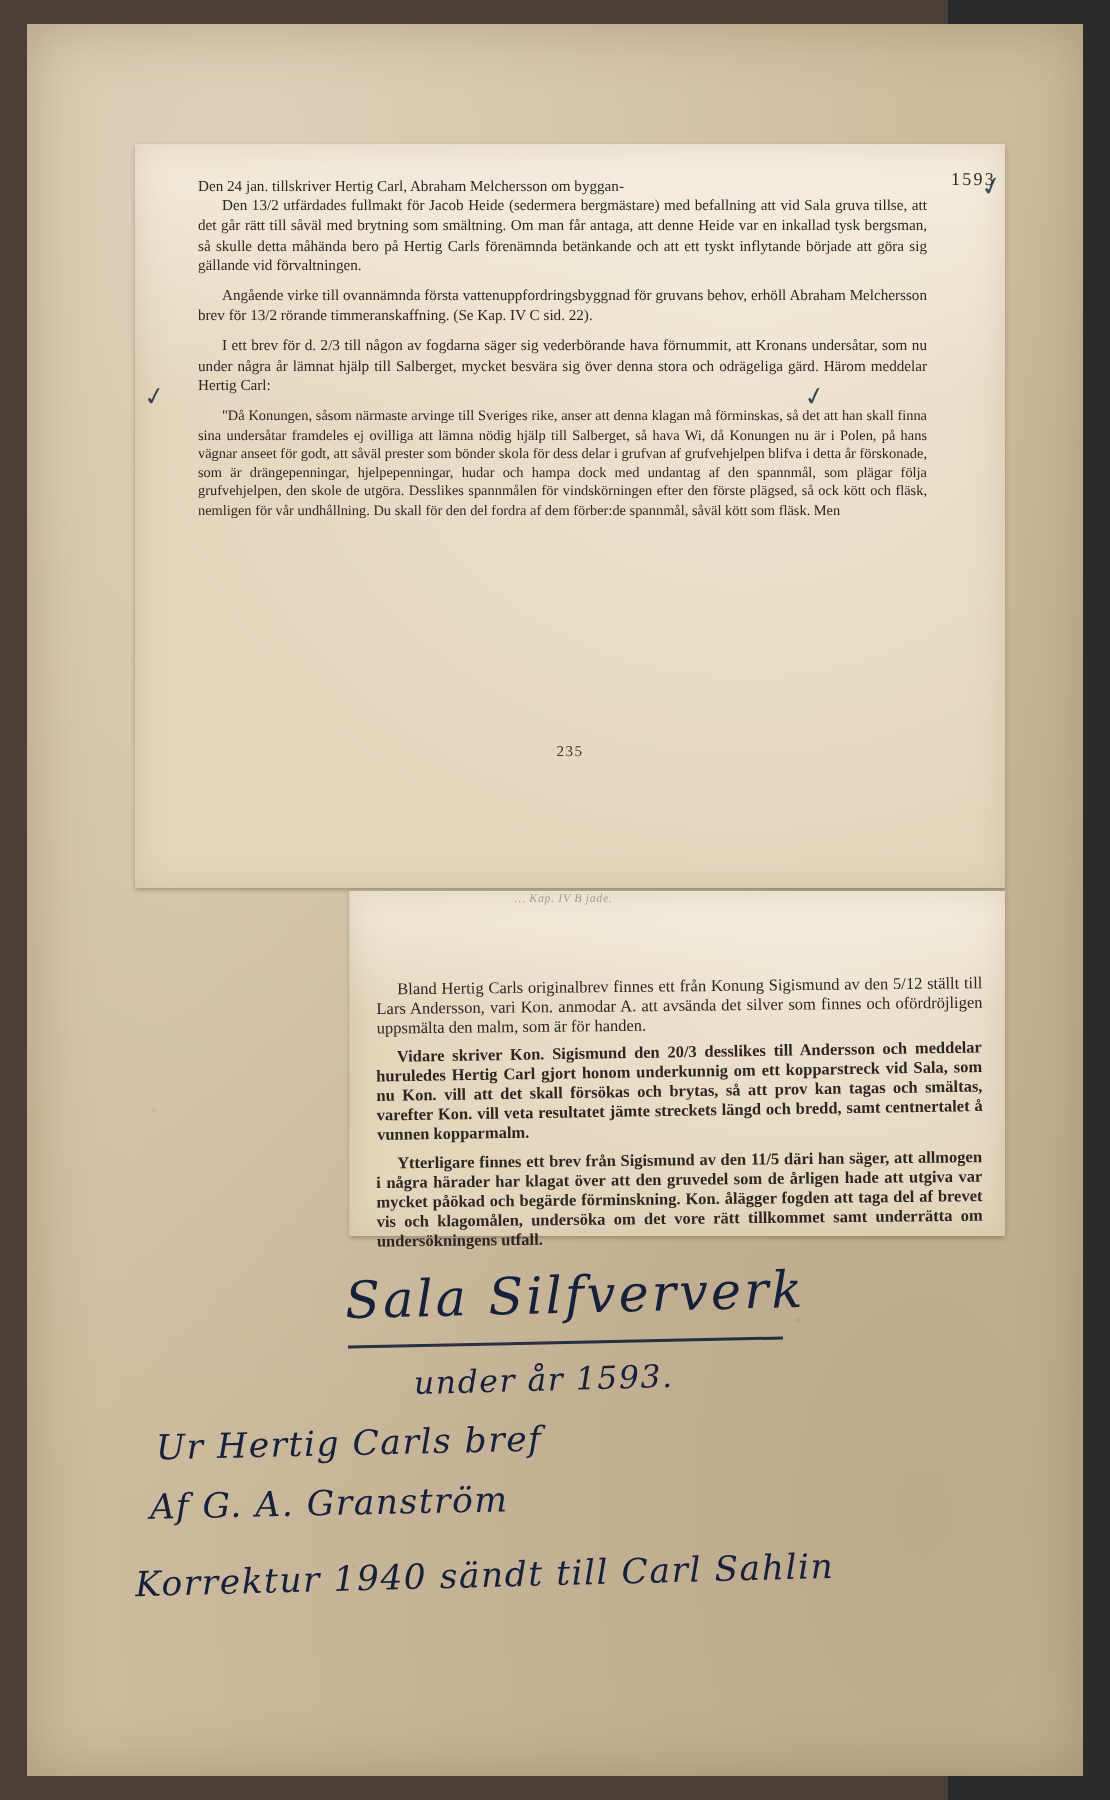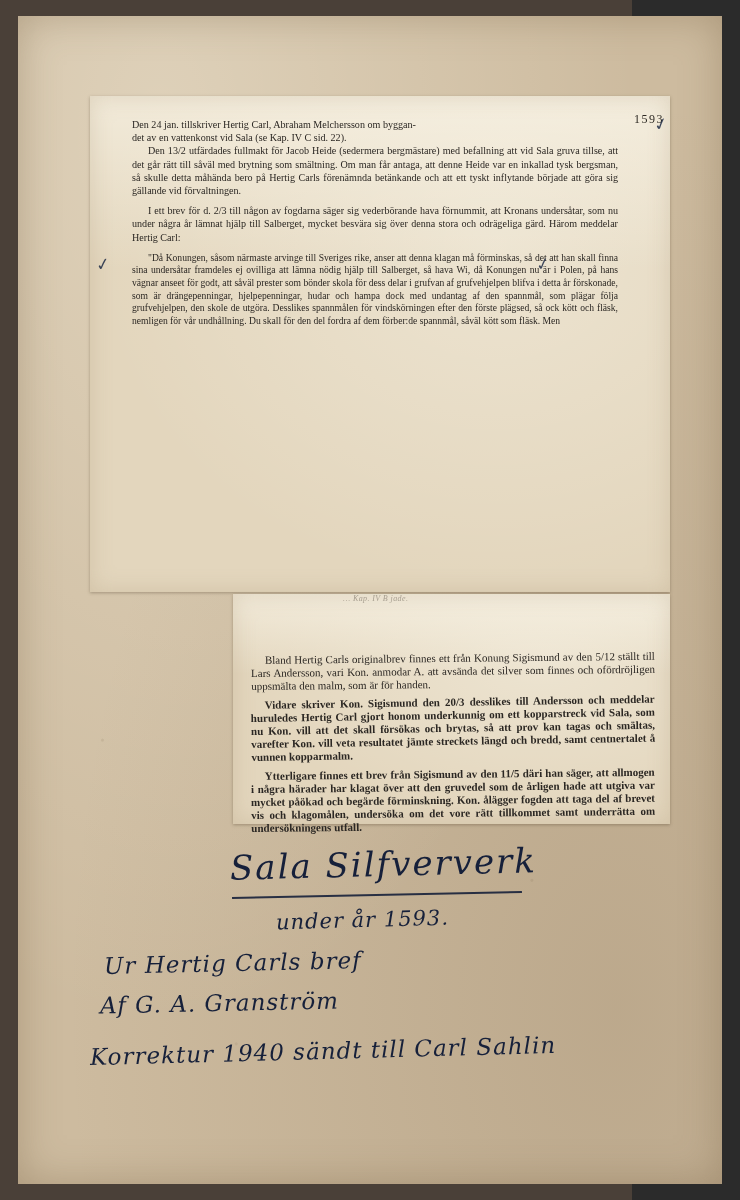--- a/index.html
+++ b/index.html
@@ -230,35 +230,36 @@
   <div id="backing">
 
     <div id="speckle"></div>
 
     <div class="slip" id="slip-top">
 
       <div class="body-text" id="top-text">
         <p class="noindent">
           <span>Den 24 jan. tillskriver Hertig Carl, Abraham Melchersson om byggan-</span>
         </p>
-        <p class="noindent">
-          <span>det av en vattenkonst vid Sala (se Kap. IV C sid. 22).</span>
-        </p>
         <p>
           <span>Den 13/2 utfärdades fullmakt för Jacob Heide (sedermera bergmästare) med befallning att vid Sala gruva tillse, att det går rätt till såväl med brytning som smältning. Om man får antaga, att denne Heide var en inkallad tysk bergsman, så skulle detta måhända bero på Hertig Carls förenämnda betänkande och att ett tyskt inflytande började att göra sig gällande vid förvaltningen.</span>
+        </p>
+        <p class="spaced">
+          <span>Angående virke till ovannämnda första vattenuppfordringsbyggnad för gruvans behov, erhöll Abraham Melchersson brev för 13/2 rörande timmeranskaffning. (Se Kap. IV C sid. 22).</span>
         </p>
         <p class="spaced">
           <span>I ett brev för d. 2/3 till någon av fogdarna säger sig vederbörande hava förnummit, att Kronans undersåtar, som nu under några år lämnat hjälp till Salberget, mycket besvära sig över denna stora och odrägeliga gärd. Härom meddelar Hertig Carl:</span>
         </p>
 
         <div class="quote-block">
           <p>"Då Konungen, såsom närmaste arvinge till Sveriges rike, anser att denna klagan må förminskas, så det att han skall finna sina undersåtar framdeles ej ovilliga att lämna nödig hjälp till Salberget, så hava Wi, då Konungen nu är i Polen, på hans vägnar anseet för godt, att såväl prester som bönder skola för dess delar i grufvan af grufvehjelpen blifva i detta år förskonade, som är drängepenningar, hjelpepenningar, hudar och hampa dock med undantag af den spannmål, som plägar följa grufvehjelpen, den skole de utgöra. Desslikes spannmålen för vindskörningen efter den förste plägsed, så ock kött och fläsk, nemligen för vår undhållning. Du skall för den del fordra af dem förber:de spannmål, såväl kött som fläsk. Men</p>
         </div>
       </div>
 
+      <div class="page-num">235</div>
     </div>
 
     <div id="year-note">1593</div>
 
     <div class="ink-mark" id="mark-a">✓</div>
     <div class="ink-mark" id="mark-b">✓</div>
     <div class="ink-mark" id="mark-c">✓</div>
 
     <div class="slip" id="slip-bottom">
       <div class="ghost-line">… Kap. IV B jade.</div>

